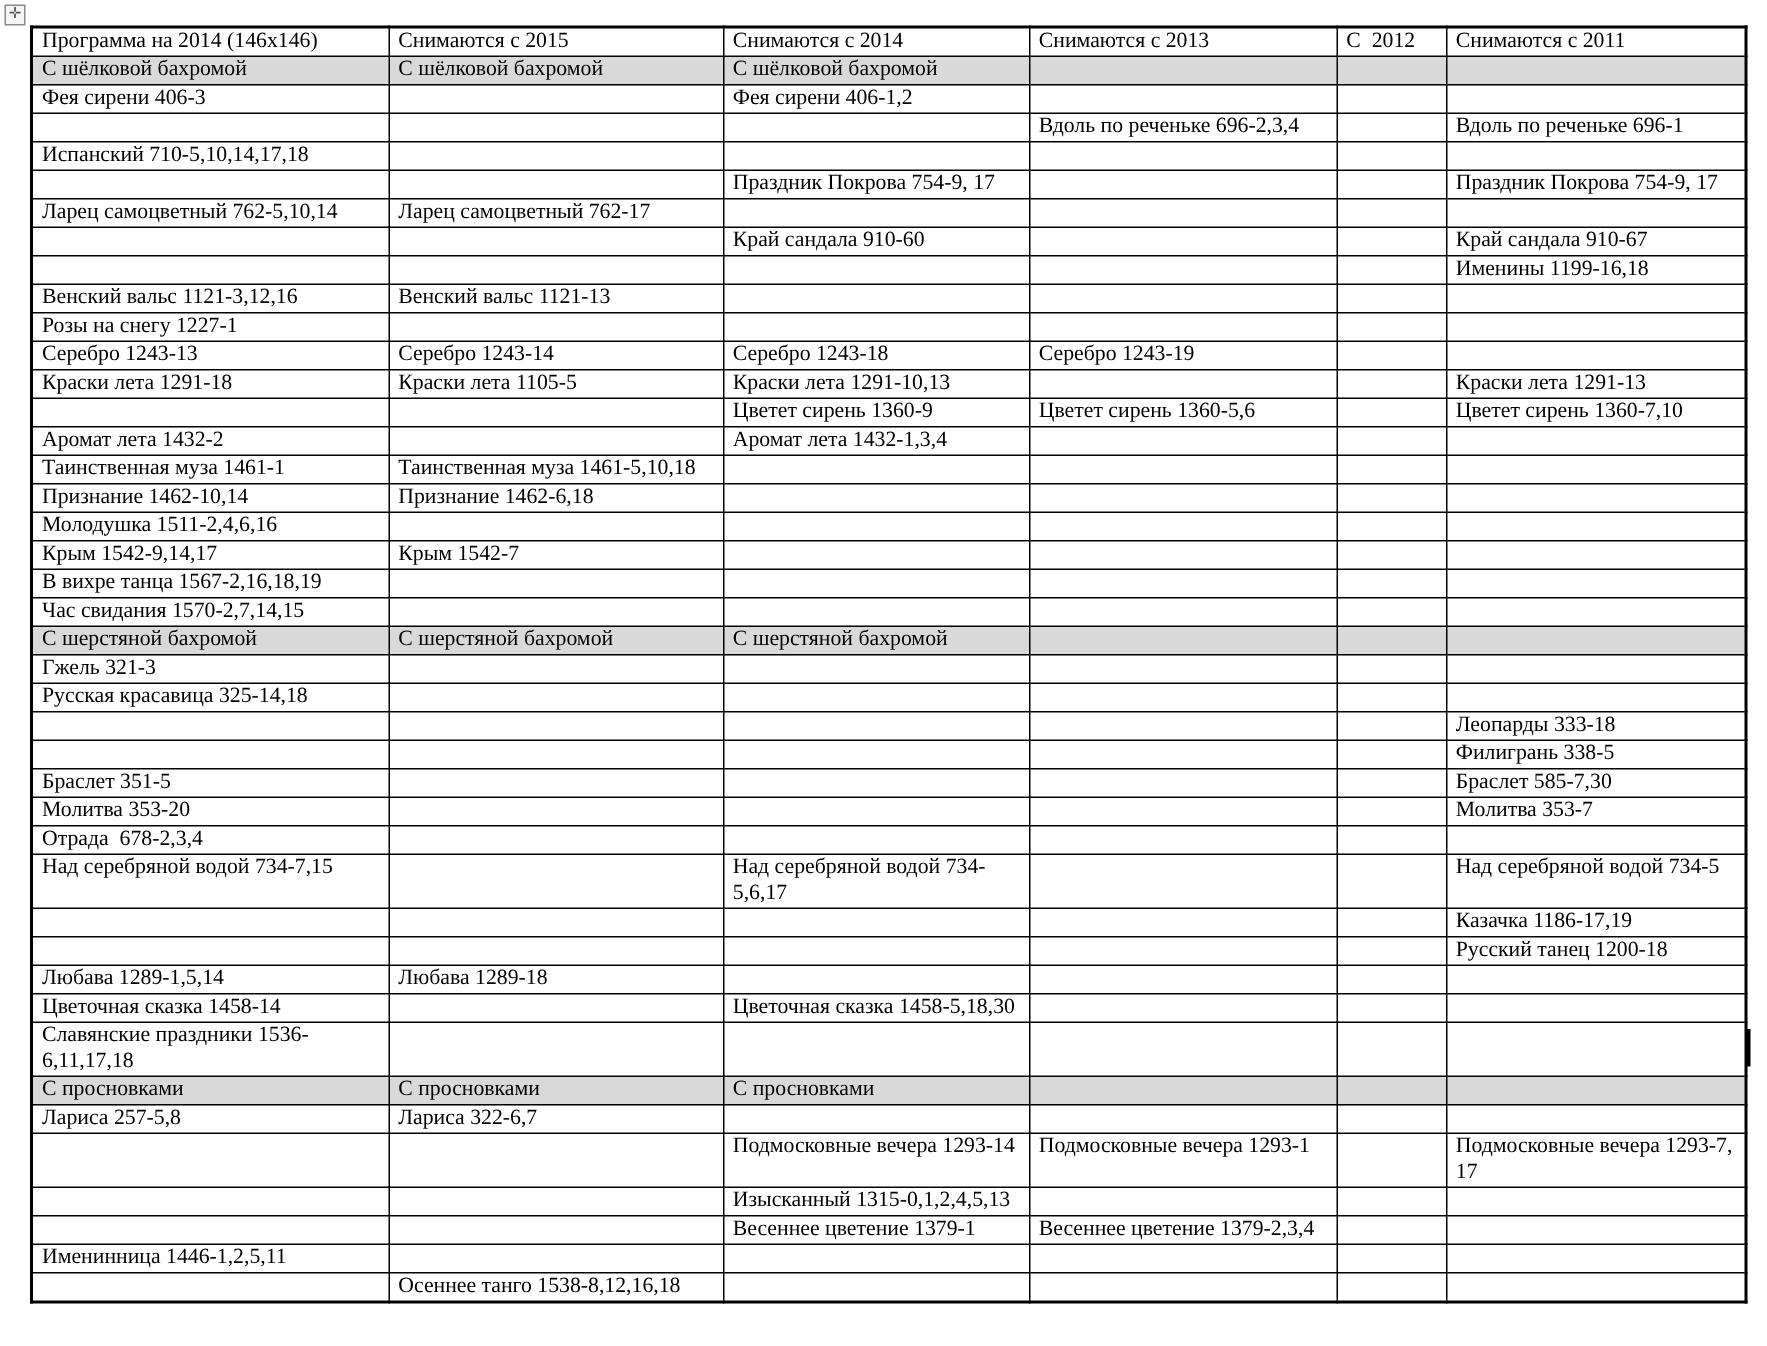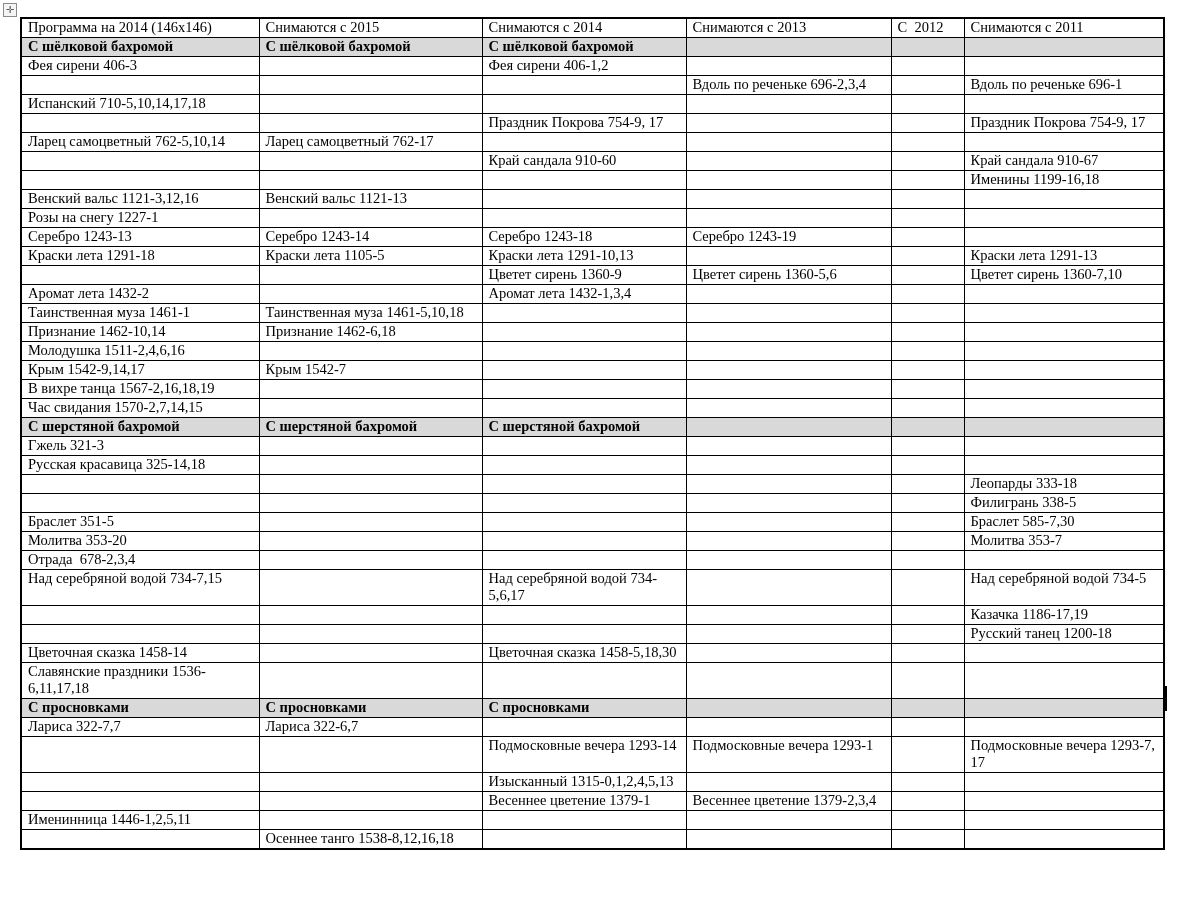--- a/index.html
+++ b/index.html
@@ -43,21 +43,21 @@
     text-align: left;
     color: #000;
   }
   th {
     font-weight: normal;
     white-space: pre;
     height: 18px;
   }
   td { white-space: pre-wrap; overflow-wrap: break-word; }
   tr.section td {
-    font-weight: bold;
+    font-weight: normal;
     background: #d9d9d9;
   }
   .text-caret {
     position: absolute;
     left: 1164px; top: 686px;
     width: 3px; height: 25px;
     background: #000;
   }
 </style>
 </head>
@@ -327,20 +327,28 @@
       </tr>
       <tr class="data">
         <td></td>
         <td></td>
         <td></td>
         <td></td>
         <td></td>
         <td>Русский танец 1200-18</td>
       </tr>
       <tr class="data">
+        <td>Любава 1289-1,5,14</td>
+        <td>Любава 1289-18</td>
+        <td></td>
+        <td></td>
+        <td></td>
+        <td></td>
+      </tr>
+      <tr class="data">
         <td>Цветочная сказка 1458-14</td>
         <td></td>
         <td>Цветочная сказка 1458-5,18,30</td>
         <td></td>
         <td></td>
         <td></td>
       </tr>
       <tr class="data">
         <td>Славянские праздники 1536-6,11,17,18</td>
         <td></td>
@@ -351,21 +359,21 @@
       </tr>
       <tr class="section">
         <td>С просновками</td>
         <td>С просновками</td>
         <td>С просновками</td>
         <td></td>
         <td></td>
         <td></td>
       </tr>
       <tr class="data">
-        <td>Лариса 322-7,7</td>
+        <td>Лариса 257-5,8</td>
         <td>Лариса 322-6,7</td>
         <td></td>
         <td></td>
         <td></td>
         <td></td>
       </tr>
       <tr class="data">
         <td></td>
         <td></td>
         <td>Подмосковные вечера 1293-14</td>

